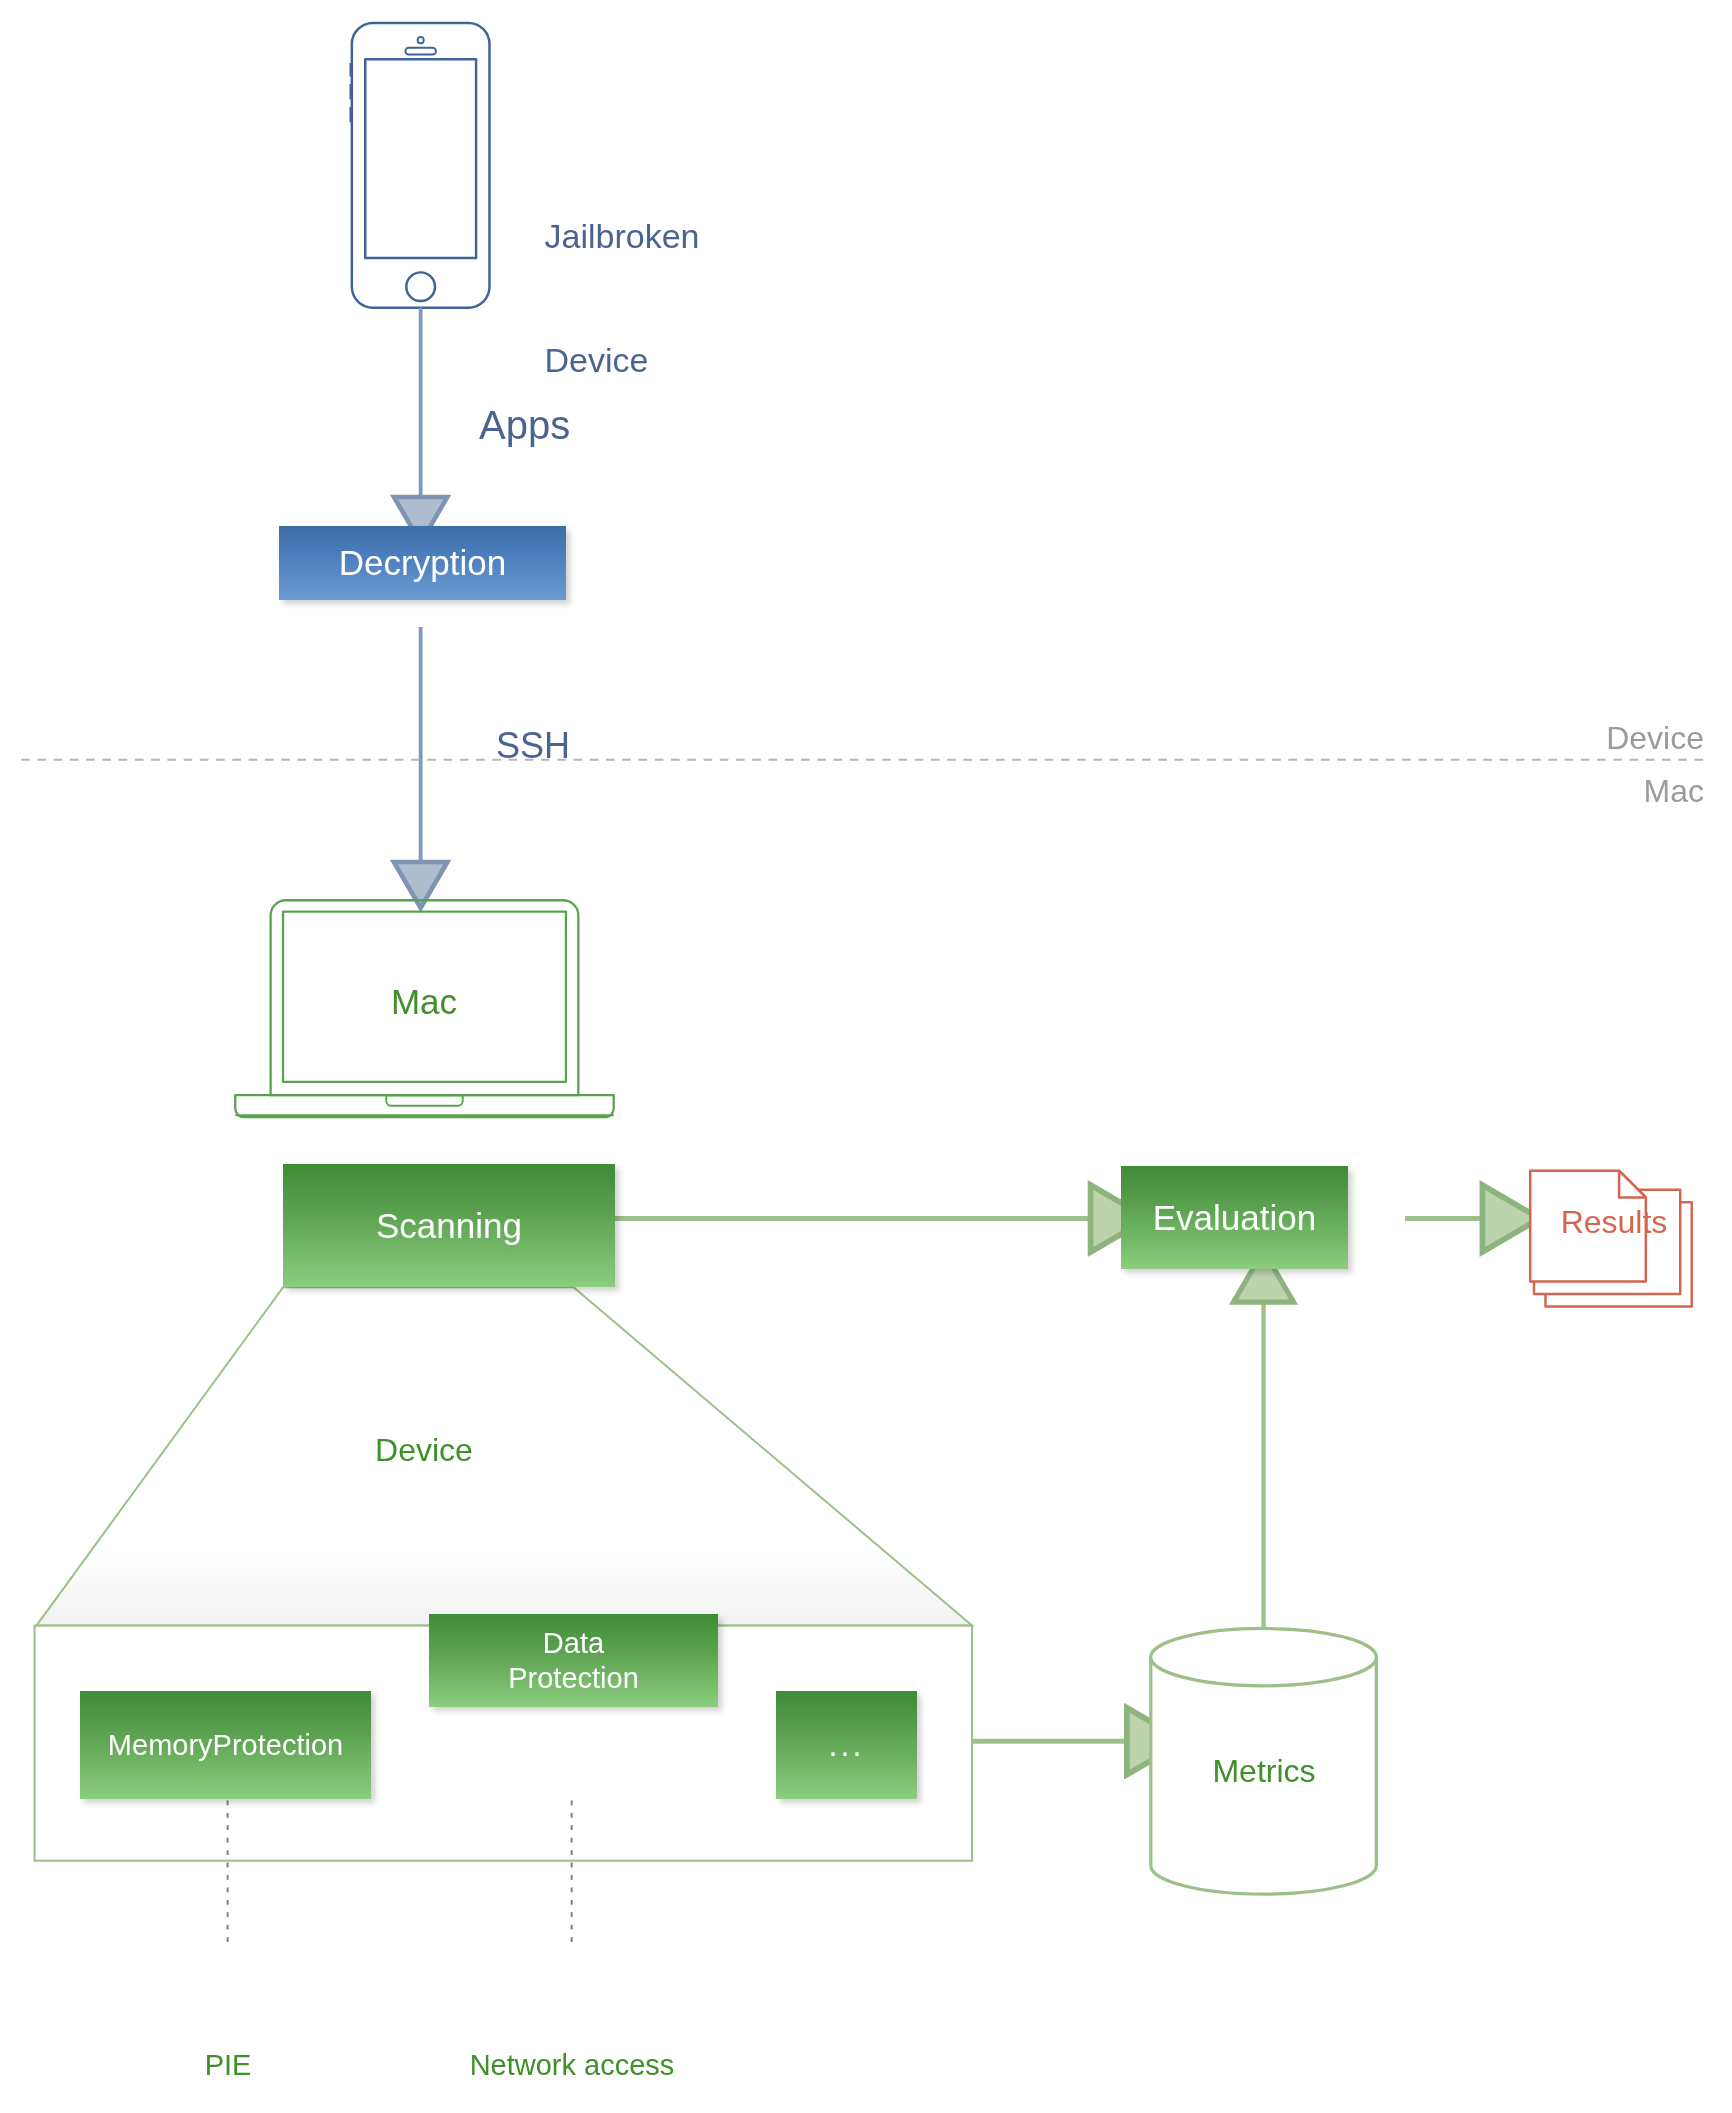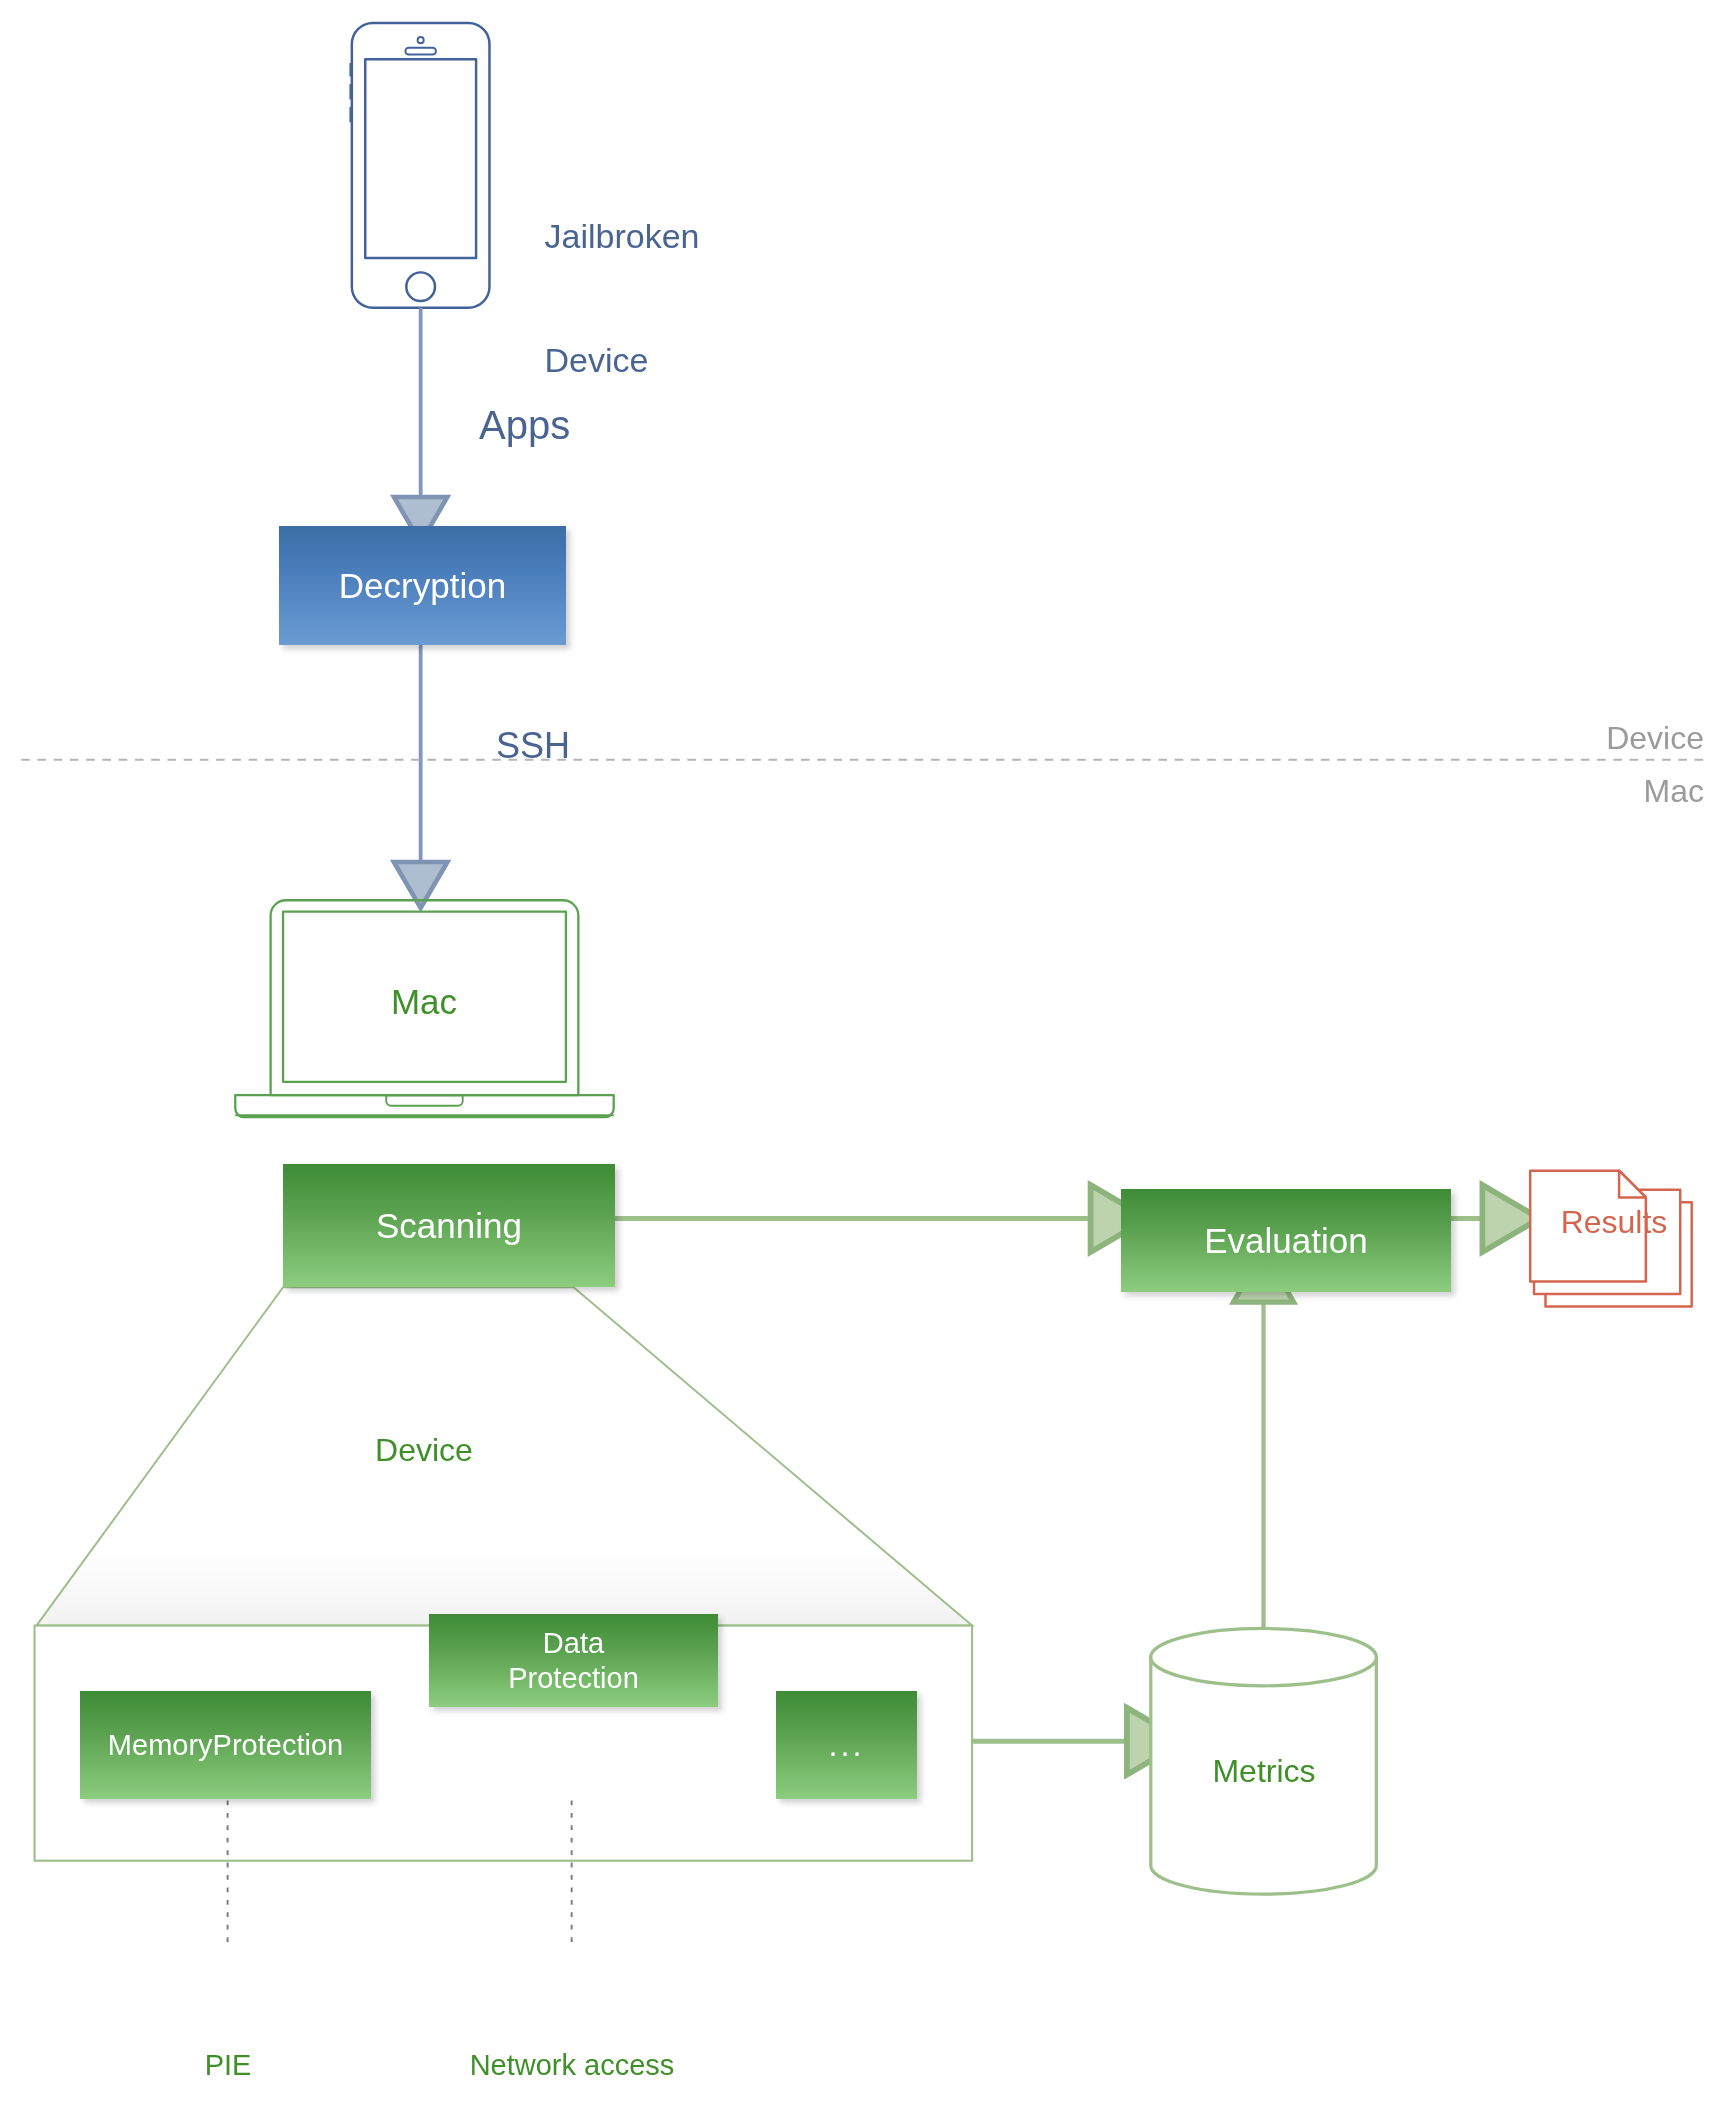--- a/index.html
+++ b/index.html
@@ -104,29 +104,29 @@
       <path d="M1601,1225 h93 l28,28 v88 h-121 z"></path>
       <path d="M1694,1225 l0,28 h28 z" fill="#ffffff"></path>
     </g>
 
     <g fill="#ffffff" stroke="#9dc08b" stroke-width="3.4">
       <path d="M1204,1734 v218 a118,30 0 0 0 236,0 v-218 z"></path>
       <ellipse cx="1322" cy="1734" rx="118" ry="30"></ellipse>
     </g>
   </svg>
 
-  <div class="pbox blue" style="left:279px;top:526px;width:287px;height:119px;font-size:35px;">
+  <div class="pbox blue" style="left:279px;top:526px;width:287px;height:74px;font-size:35px;">
     <span>Decryption</span>
   </div>
 
   <div class="pbox green" style="left:283px;top:1164px;width:332px;height:123px;font-size:35px;">
     <span>Scanning</span>
   </div>
 
-  <div class="pbox green" style="left:1121px;top:1166px;width:330px;height:103px;font-size:35px;margin-top:23px;">
+  <div class="pbox green" style="left:1121px;top:1166px;width:227px;height:103px;font-size:35px;">
     <span>Evaluation</span>
   </div>
 
   <div class="pbox green" style="left:80px;top:1691px;width:291px;height:108px;font-size:29px;flex-direction:row;">
     <span>Memory</span>
     <span>Protection</span>
   </div>
 
   <div class="pbox green" style="left:429px;top:1614px;width:289px;height:93px;font-size:29px;flex-direction:column;">
     <span>Data</span>

